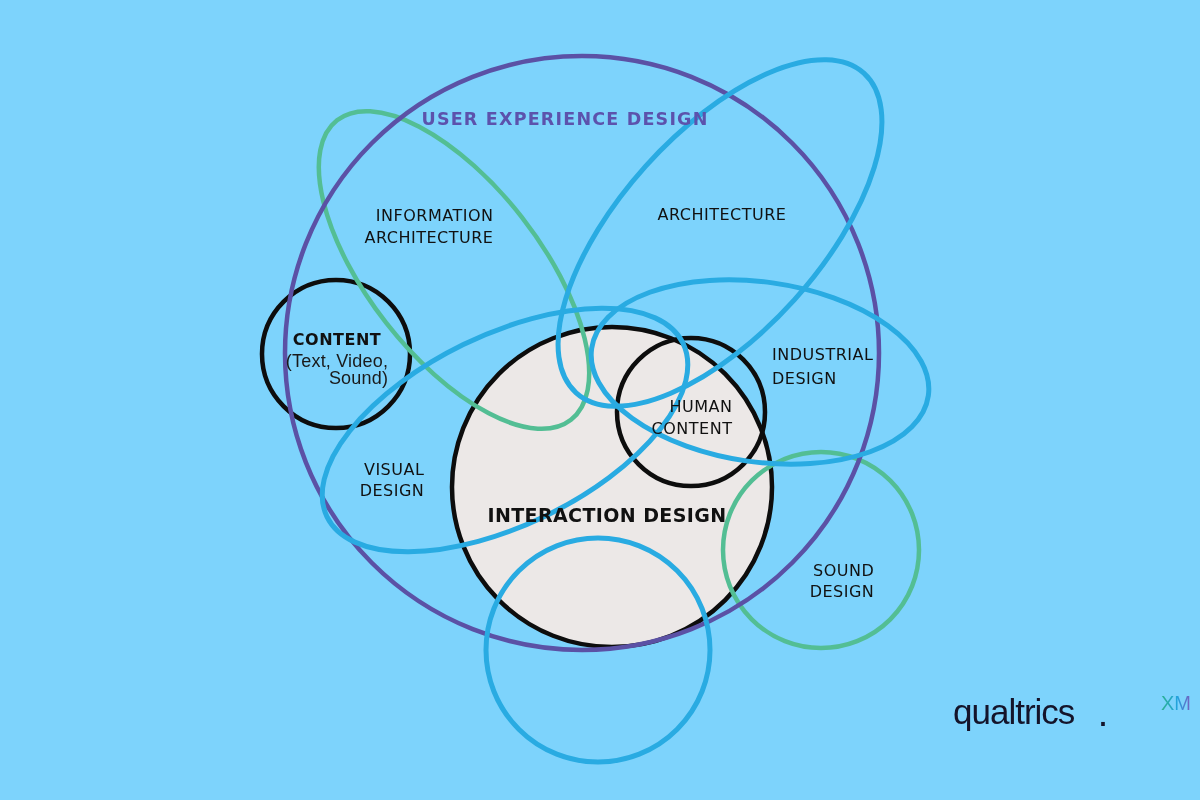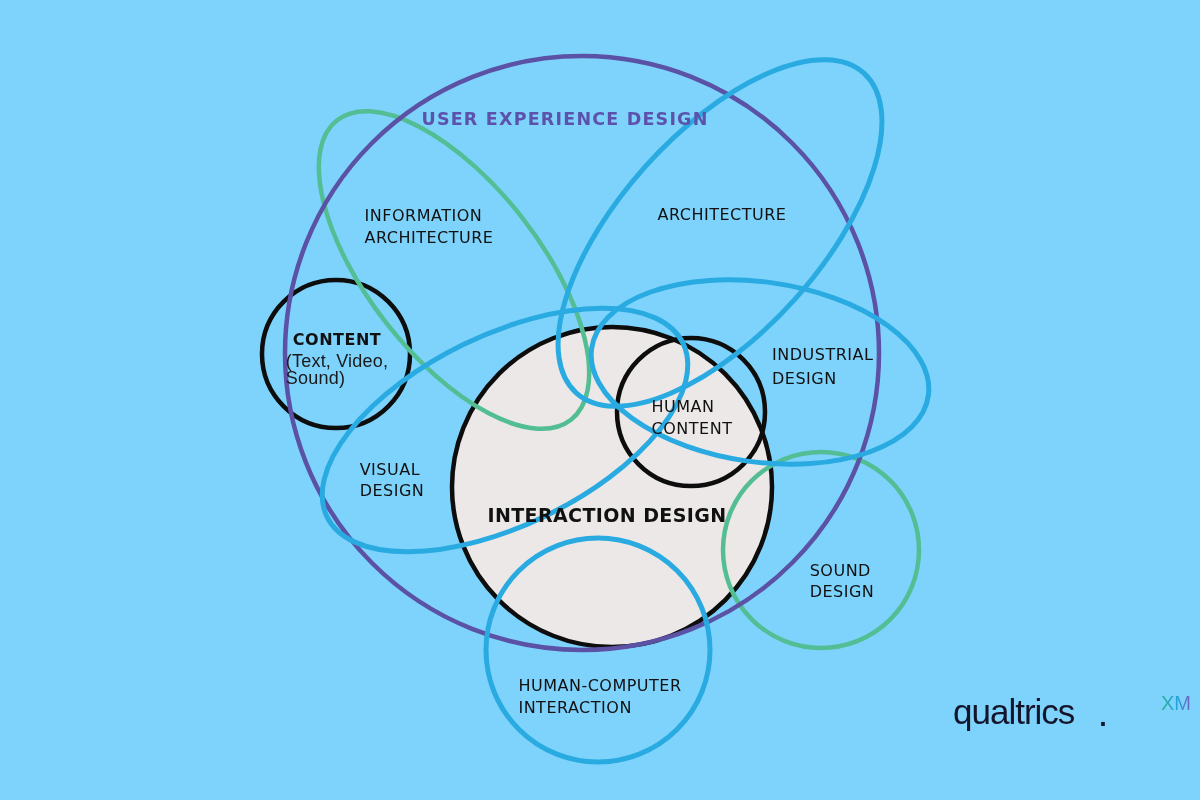--- a/index.html
+++ b/index.html
@@ -1,19 +1,19 @@
 <!DOCTYPE html>
 <html><head>
 <meta charset="utf-8">
 <style>
   html,body{margin:0;padding:0;background:#fff;}
   .stage{position:relative;width:1200px;height:800px;background:#7dd3fc;overflow:hidden;
          font-family:"DejaVu Sans","Liberation Sans",sans-serif;}
   .venn-svg{position:absolute;left:0;top:0;}
-  .label{position:absolute;transform:translate(-50%,-50%);text-align:left;
+  .label{position:absolute;transform:translate(-50%,-50%);text-align:right;
          white-space:pre-line;color:#111111;font-size:16px;letter-spacing:0.5px;
          line-height:22px;font-weight:400;}
   .label.bold{font-weight:700;}
   .label-title{position:absolute;transform:translate(-50%,-50%);color:#5C52AC;
          font-size:17.5px;font-weight:700;letter-spacing:1.2px;white-space:pre;}
   .label-ixd{font-size:19px;letter-spacing:0.4px;}
   .label-content{line-height:20px;}
   .label-content-sub{font-family:"Liberation Sans",sans-serif;font-size:18px;
          letter-spacing:0.2px;line-height:17px;color:#1a1a1a;}
   .label-industrial{transform:translate(0,-50%);text-align:left;line-height:24px;}
@@ -75,22 +75,20 @@
 CONTENT</div>
 
   <div class="label label-visual" style="left:392px;top:480px;">VISUAL
 DESIGN</div>
 
   <div class="label bold label-ixd" style="left:607px;top:515px;">INTERACTION DESIGN</div>
 
   <div class="label label-sound" style="left:842px;top:581px;">SOUND
 DESIGN</div>
 
-  <div class="label" style="left:600px;top:697px;">HUMAN-COMPUTER
-INTERACTION</div>
 
   <div class="logo">
     <span class="logo-brand">qualtrics</span>
     <span class="logo-dot">.</span>
     <span class="logo-xm">XM</span>
   </div>
 
 </div>
 
 </body></html>

